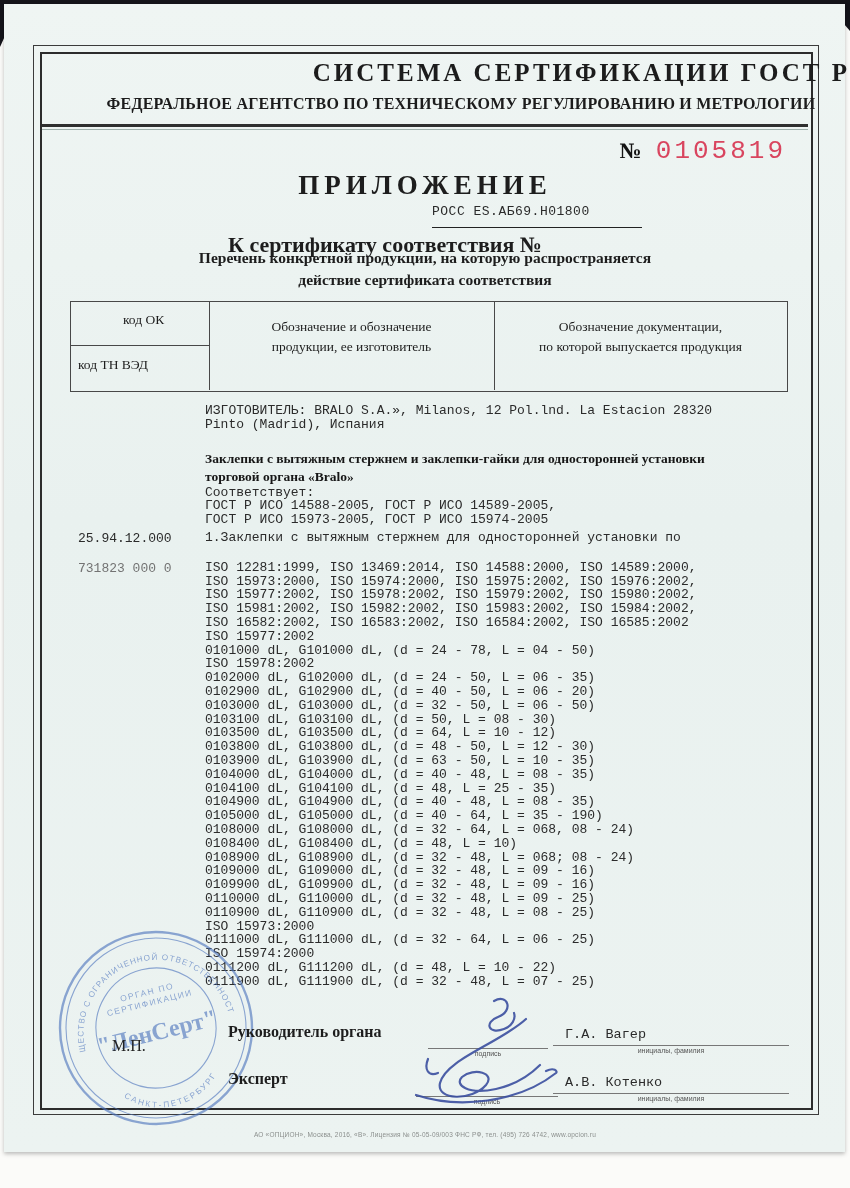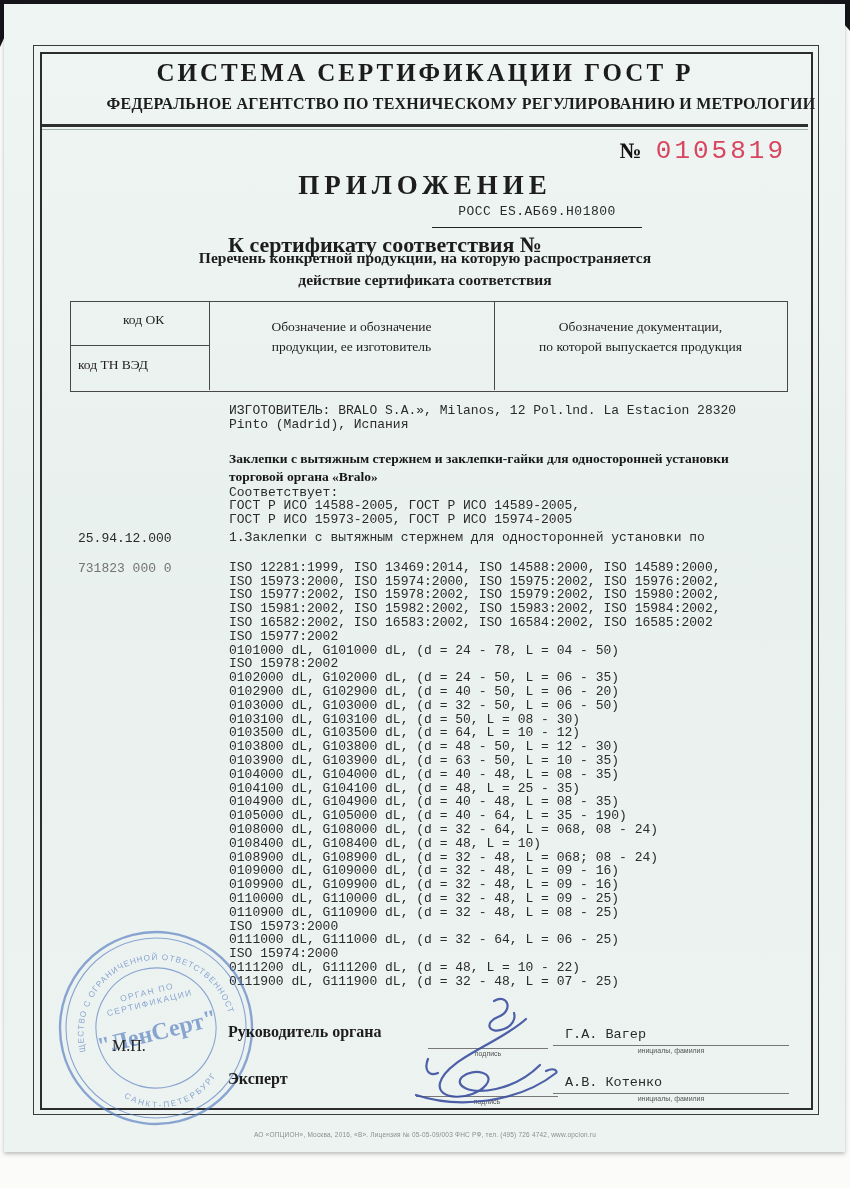--- a/index.html
+++ b/index.html
@@ -16,50 +16,50 @@
   .wedge-tr{right:0;top:3px;width:0;height:0;border-top:28px solid #14141a;border-left:24px solid transparent;}
   
   .paper{
     left:4px;top:4px;width:841px;height:1148px;
     background:linear-gradient(180deg,#eff5f3 0%,#e9f1ef 45%,#ecf3f1 100%);
     box-shadow:0 2px 4px rgba(0,0,0,.25);
   }
   .frame-outer{left:33px;top:45px;width:784px;height:1068px;border:1.5px solid #3b3b3b;}
   .frame-inner{left:40px;top:52px;width:769px;height:1054px;border:2.5px solid #2c2c2c;}
   
-  .hdr-system{left:0;top:59px;width:850px;text-align:center;font-weight:bold;font-size:25px;letter-spacing:3px;color:#1c1c1c;}
+  .hdr-system{left:0;top:59px;width:850px;text-align:right;font-weight:bold;font-size:25px;letter-spacing:3px;color:#1c1c1c;}
   .hdr-agency{left:0;top:95px;width:850px;text-align:center;font-weight:bold;font-size:16px;letter-spacing:.2px;color:#1c1c1c;padding-left:36px;}
   .hdr-rule{left:42px;top:124px;width:766px;height:3px;background:#2f2f2f;}
   .hdr-rule2{left:42px;top:129px;width:766px;height:1px;background:#9fb0ac;}
   
   .blank-no{right:64px;top:136px;display:flex;align-items:baseline;gap:14px;}
   .blank-no .no-sign{font-weight:bold;font-size:22px;color:#141414;}
   .blank-no .no-digits{font-family:"Liberation Mono", monospace;font-size:26px;letter-spacing:3px;color:#d9455f;}
   
   .doc-title{left:0;top:170px;width:850px;text-align:center;font-weight:bold;font-size:27px;letter-spacing:5px;}
   
   .cert-label{left:228px;top:212px;font-weight:bold;font-size:22px;margin-top:20px;}
-  .cert-value{left:432px;top:204px;width:210px;text-align:center;font-family:"Liberation Mono", monospace;font-size:13px;letter-spacing:.5px;border-bottom:1.5px solid #222;padding-bottom:8px;color:#2a2a2a;}
+  .cert-value{left:432px;top:204px;width:210px;font-family:"Liberation Mono", monospace;font-size:13px;letter-spacing:.5px;border-bottom:1.5px solid #222;padding-bottom:8px;color:#2a2a2a;}
   
   .subtitle1{left:0;top:249px;width:850px;text-align:center;font-weight:bold;font-size:15.5px;}
   .subtitle2{left:0;top:271px;width:850px;text-align:center;font-weight:bold;font-size:15.5px;}
   
   .tbl{left:70px;top:301px;width:716px;height:89px;border:1.4px solid #484848;}
   .tbl-v1{left:209px;top:301px;width:0;height:89px;border-left:1.2px solid #484848;}
   .tbl-v2{left:494px;top:301px;width:0;height:89px;border-left:1.2px solid #484848;}
   .tbl-h1{left:70px;top:345px;width:139px;height:0;border-top:1.2px solid #484848;}
   .cell-codeok{left:78px;top:312px;font-size:13.5px;margin-left:45px;}
   .cell-tnved{left:78px;top:357px;font-size:13.5px;}
   .cell-mid{left:209px;top:317px;width:285px;text-align:center;font-size:13.5px;line-height:20px;}
   .cell-right{left:494px;top:317px;width:293px;text-align:center;font-size:13.5px;line-height:20px;}
   
   .codes-ok{left:78px;top:531px;font-family:"Liberation Mono", monospace;font-size:13px;color:#2b2b2b;}
   .codes-tnved{left:78px;top:561px;font-family:"Liberation Mono", monospace;font-size:13px;color:#737373;}
   .content{left:205px;top:404px;width:600px;}
-  .cline{white-space:pre;color:#2b2b2b;margin-left:24px;}
+  .cline{white-space:pre;color:#2b2b2b;}
   .cline.mono{font-family:"Liberation Mono", monospace;font-size:13px;line-height:13.8px;height:13.8px;}
   .cline.boldline{font-family:"Liberation Serif", serif;font-weight:bold;font-size:13.5px;line-height:18px;height:18px;color:#161616;}
   .cline.gapA{height:18px;}
   .cline.gapB{height:16px;}
   .cline.mt{margin-top:4px;}
   
   .role1{left:228px;top:1023px;font-weight:bold;font-size:16px;}
   .role2{left:228px;top:1070px;font-weight:bold;font-size:16px;}
   .sigline1{left:428px;top:1048px;width:120px;border-top:1px solid #777;}
   .sigline2{left:416px;top:1096px;width:142px;border-top:1px solid #777;}

